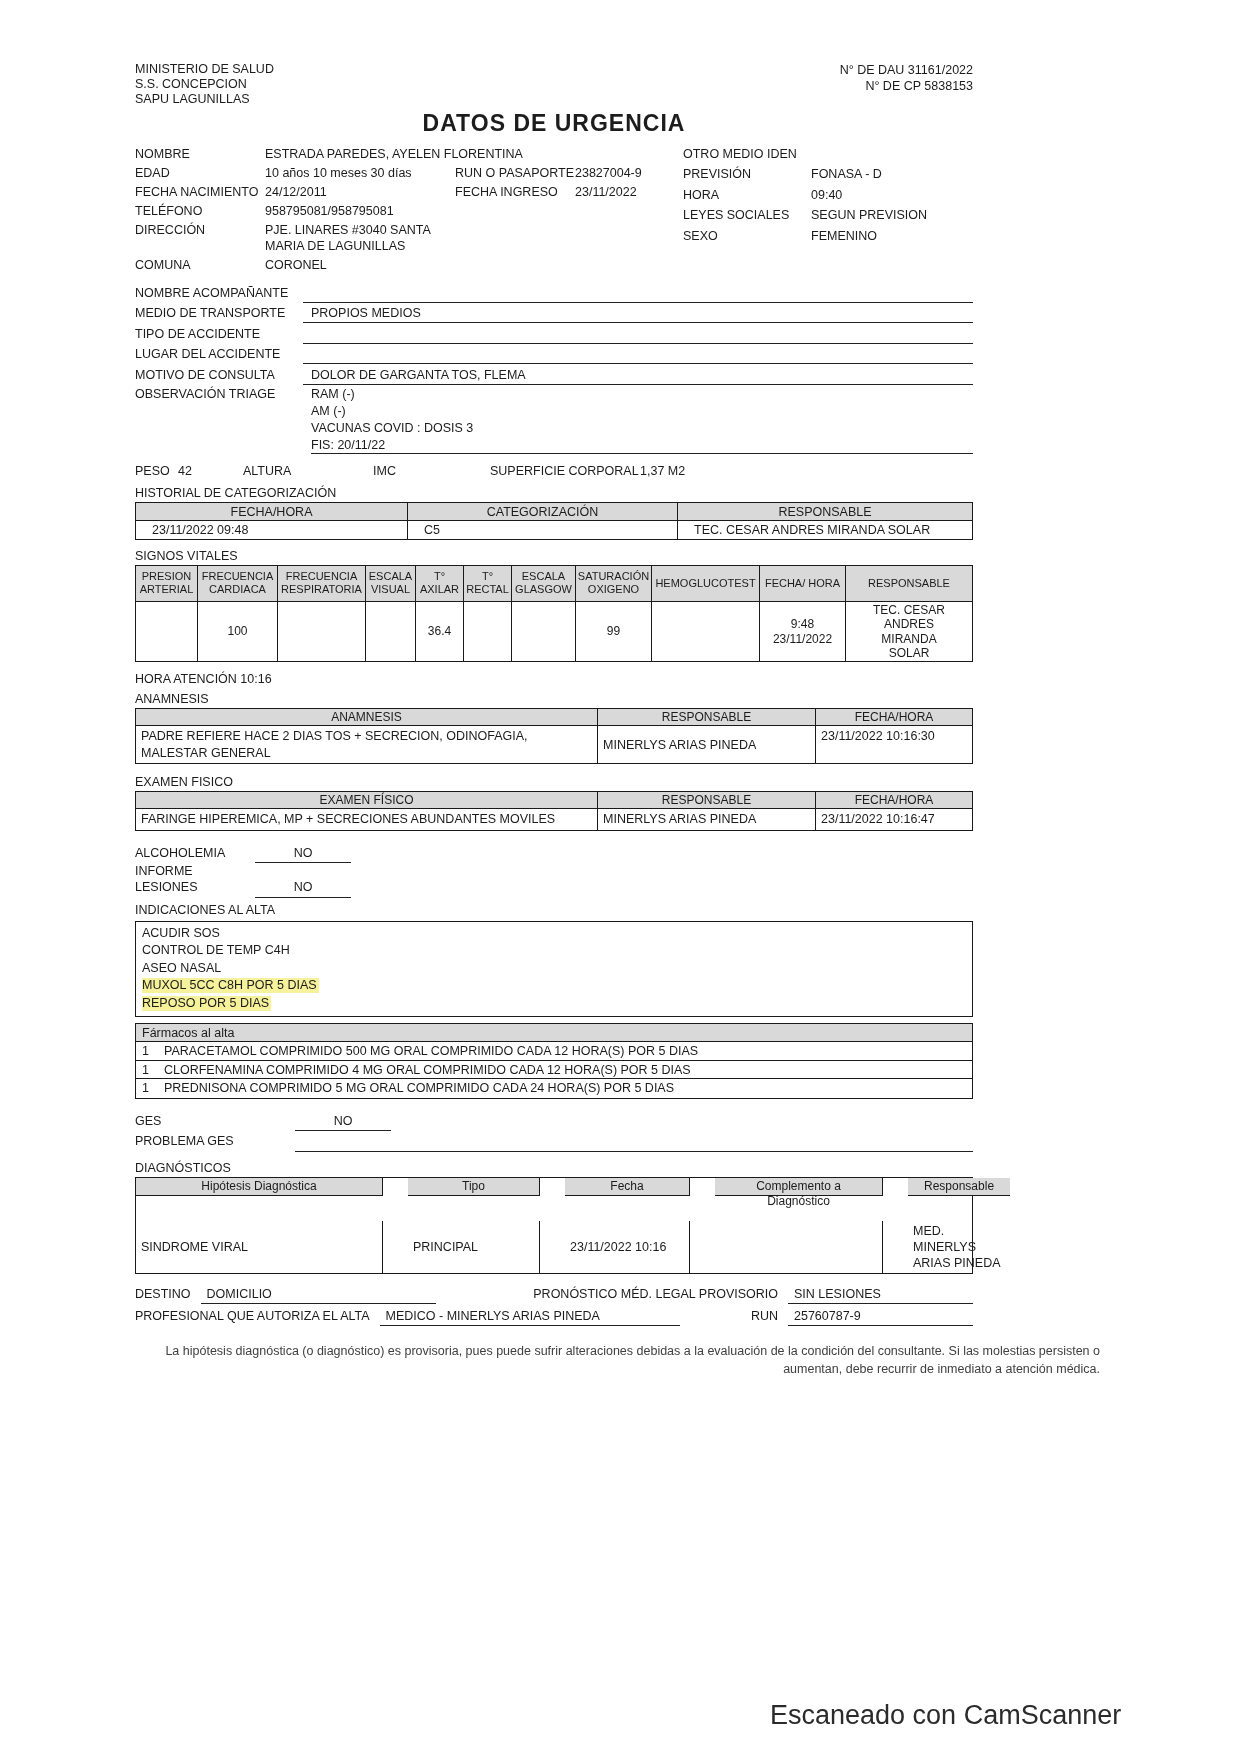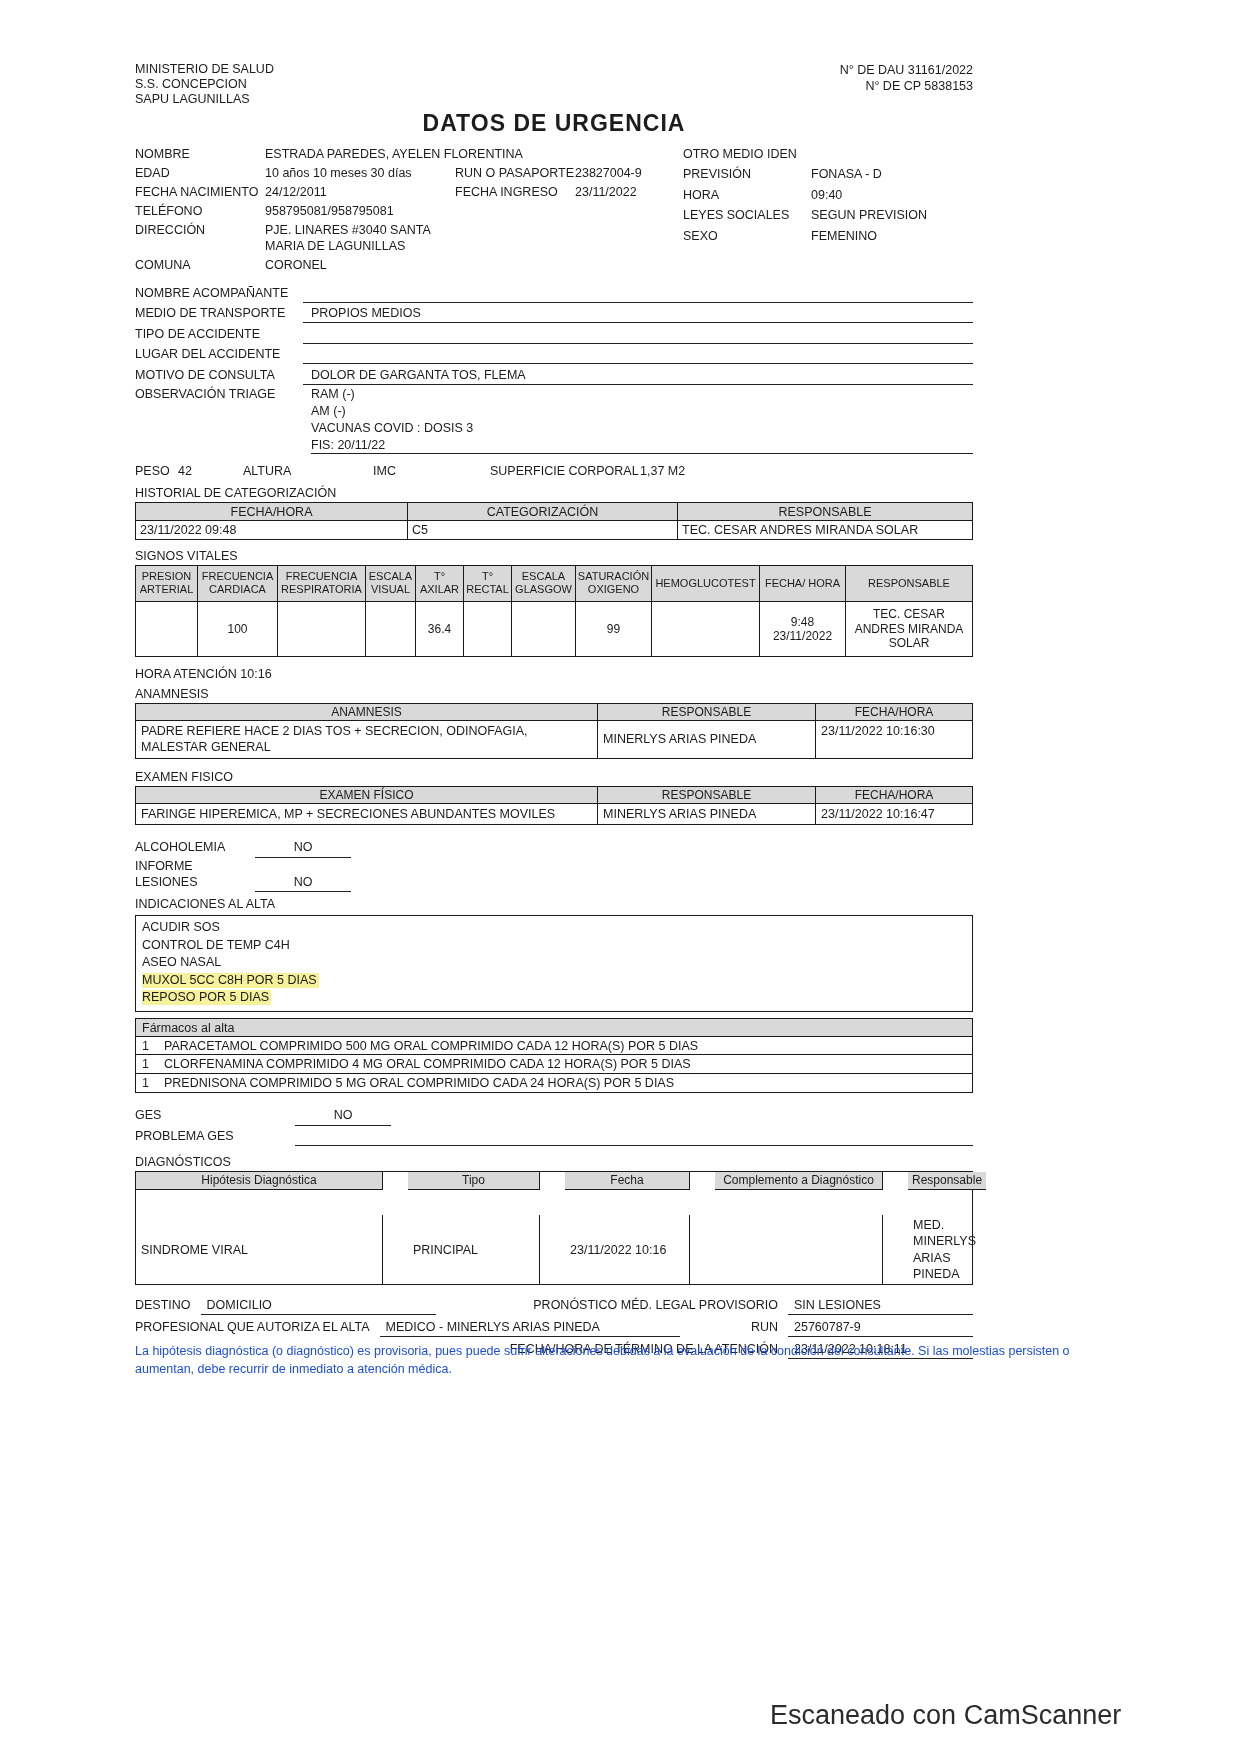--- a/index.html
+++ b/index.html
@@ -43,21 +43,21 @@
   .t-last { border-bottom:1.6px solid #222; }
 
   
   .peso-row { position:relative; height:22px; margin-top:6px; }
   .peso-row span { position:absolute; top:3px; }
 
   .sec-label { margin-top:3px; height:17px; }
 
   
   .gtable { border:1.6px solid #1a1a1a; display:grid; }
-  .gtable .c { border-right:1.3px solid #1a1a1a; padding:1px 4px; }
+  .gtable .c { border-right:1.3px solid #1a1a1a; padding:1px 16px; }
   .gtable .c.last { border-right:none; }
   .gtable .th { background:#d9d9d9; border-bottom:1.6px solid #1a1a1a; text-align:center; }
   .cat-table { grid-template-columns:272px 270px 1fr; }
   .cat-table .c { height:18px; }
 
   .vitals-table { grid-template-columns:62px 80px 88px 50px 48px 48px 64px 76px 108px 86px 1fr; }
   .vitals-table .th { font-size:11px; line-height:1.18; display:flex; align-items:center; justify-content:center; min-height:36px; padding:1px 2px; }
   .vitals-table .td { min-height:54px; display:flex; align-items:center; justify-content:center; text-align:center; font-size:12px; line-height:1.2; }
 
   .t3 { grid-template-columns:462px 218px 1fr; }
@@ -79,21 +79,21 @@
   .farm-h { background:#d9d9d9; border-bottom:1.4px solid #1a1a1a; padding:1px 6px; height:18px; }
   .farm-row { border-bottom:1.4px solid #1a1a1a; padding:1px 6px; height:18.5px; display:flex; }
   .farm-row:last-child { border-bottom:none; }
   .f-n { width:22px; flex:none; }
 
   
   .close-row { display:flex; align-items:flex-end; min-height:22px; }
   .c-label { flex:none; padding-bottom:2px; margin-right:10px; }
   .c-line { border-bottom:1.6px solid #222; padding:0 4px 1px 6px; min-height:17px; flex:none; }
 
-  .footer-note { position:absolute; left:135px; top:1342px; width:965px; font-size:12.5px; line-height:18px; font-family:"Liberation Sans", sans-serif; color:#1d4ed8; }
+  .footer-note { position:absolute; left:135px; top:1342px; width:965px; font-size:12.5px; line-height:18px; font-family:"Liberation Sans", sans-serif; color:#404040;text-align:right; }
   .camscanner { position:absolute; left:770px; top:1700px; font-size:27px; color:#2b2b2b; font-family:"Liberation Sans", sans-serif; }
 </style>
 </head>
 <body>
 
 <div class="page">
   <div class="doc">
 
     <div class="hdr">
       <div class="org">
@@ -323,24 +323,19 @@
       <span class="c-label">PRONÓSTICO MÉD. LEGAL PROVISORIO</span>
       <span class="c-line" style="width:185px;">SIN LESIONES</span>
     </div>
     <div class="close-row">
       <span class="c-label">PROFESIONAL QUE AUTORIZA EL ALTA</span>
       <span class="c-line" style="width:300px;">MEDICO - MINERLYS ARIAS PINEDA</span>
       <span style="flex:1"></span>
       <span class="c-label">RUN</span>
       <span class="c-line" style="width:185px;">25760787-9</span>
     </div>
-    <div class="close-row">
-      <span style="flex:1"></span>
-      <span class="c-label">FECHA/HORA DE TÉRMINO DE LA ATENCIÓN</span>
-      <span class="c-line" style="width:185px;">23/11/2022 10:18:11</span>
-    </div>
 
   </div>
 
   <div class="footer-note">La hipótesis diagnóstica (o diagnóstico) es provisoria, pues puede sufrir alteraciones debidas a la evaluación de la condición del consultante. Si las molestias persisten o aumentan, debe recurrir de inmediato a atención médica.</div>
 
   <div class="camscanner">Escaneado con CamScanner</div>
 </div>
 
 </body></html>

